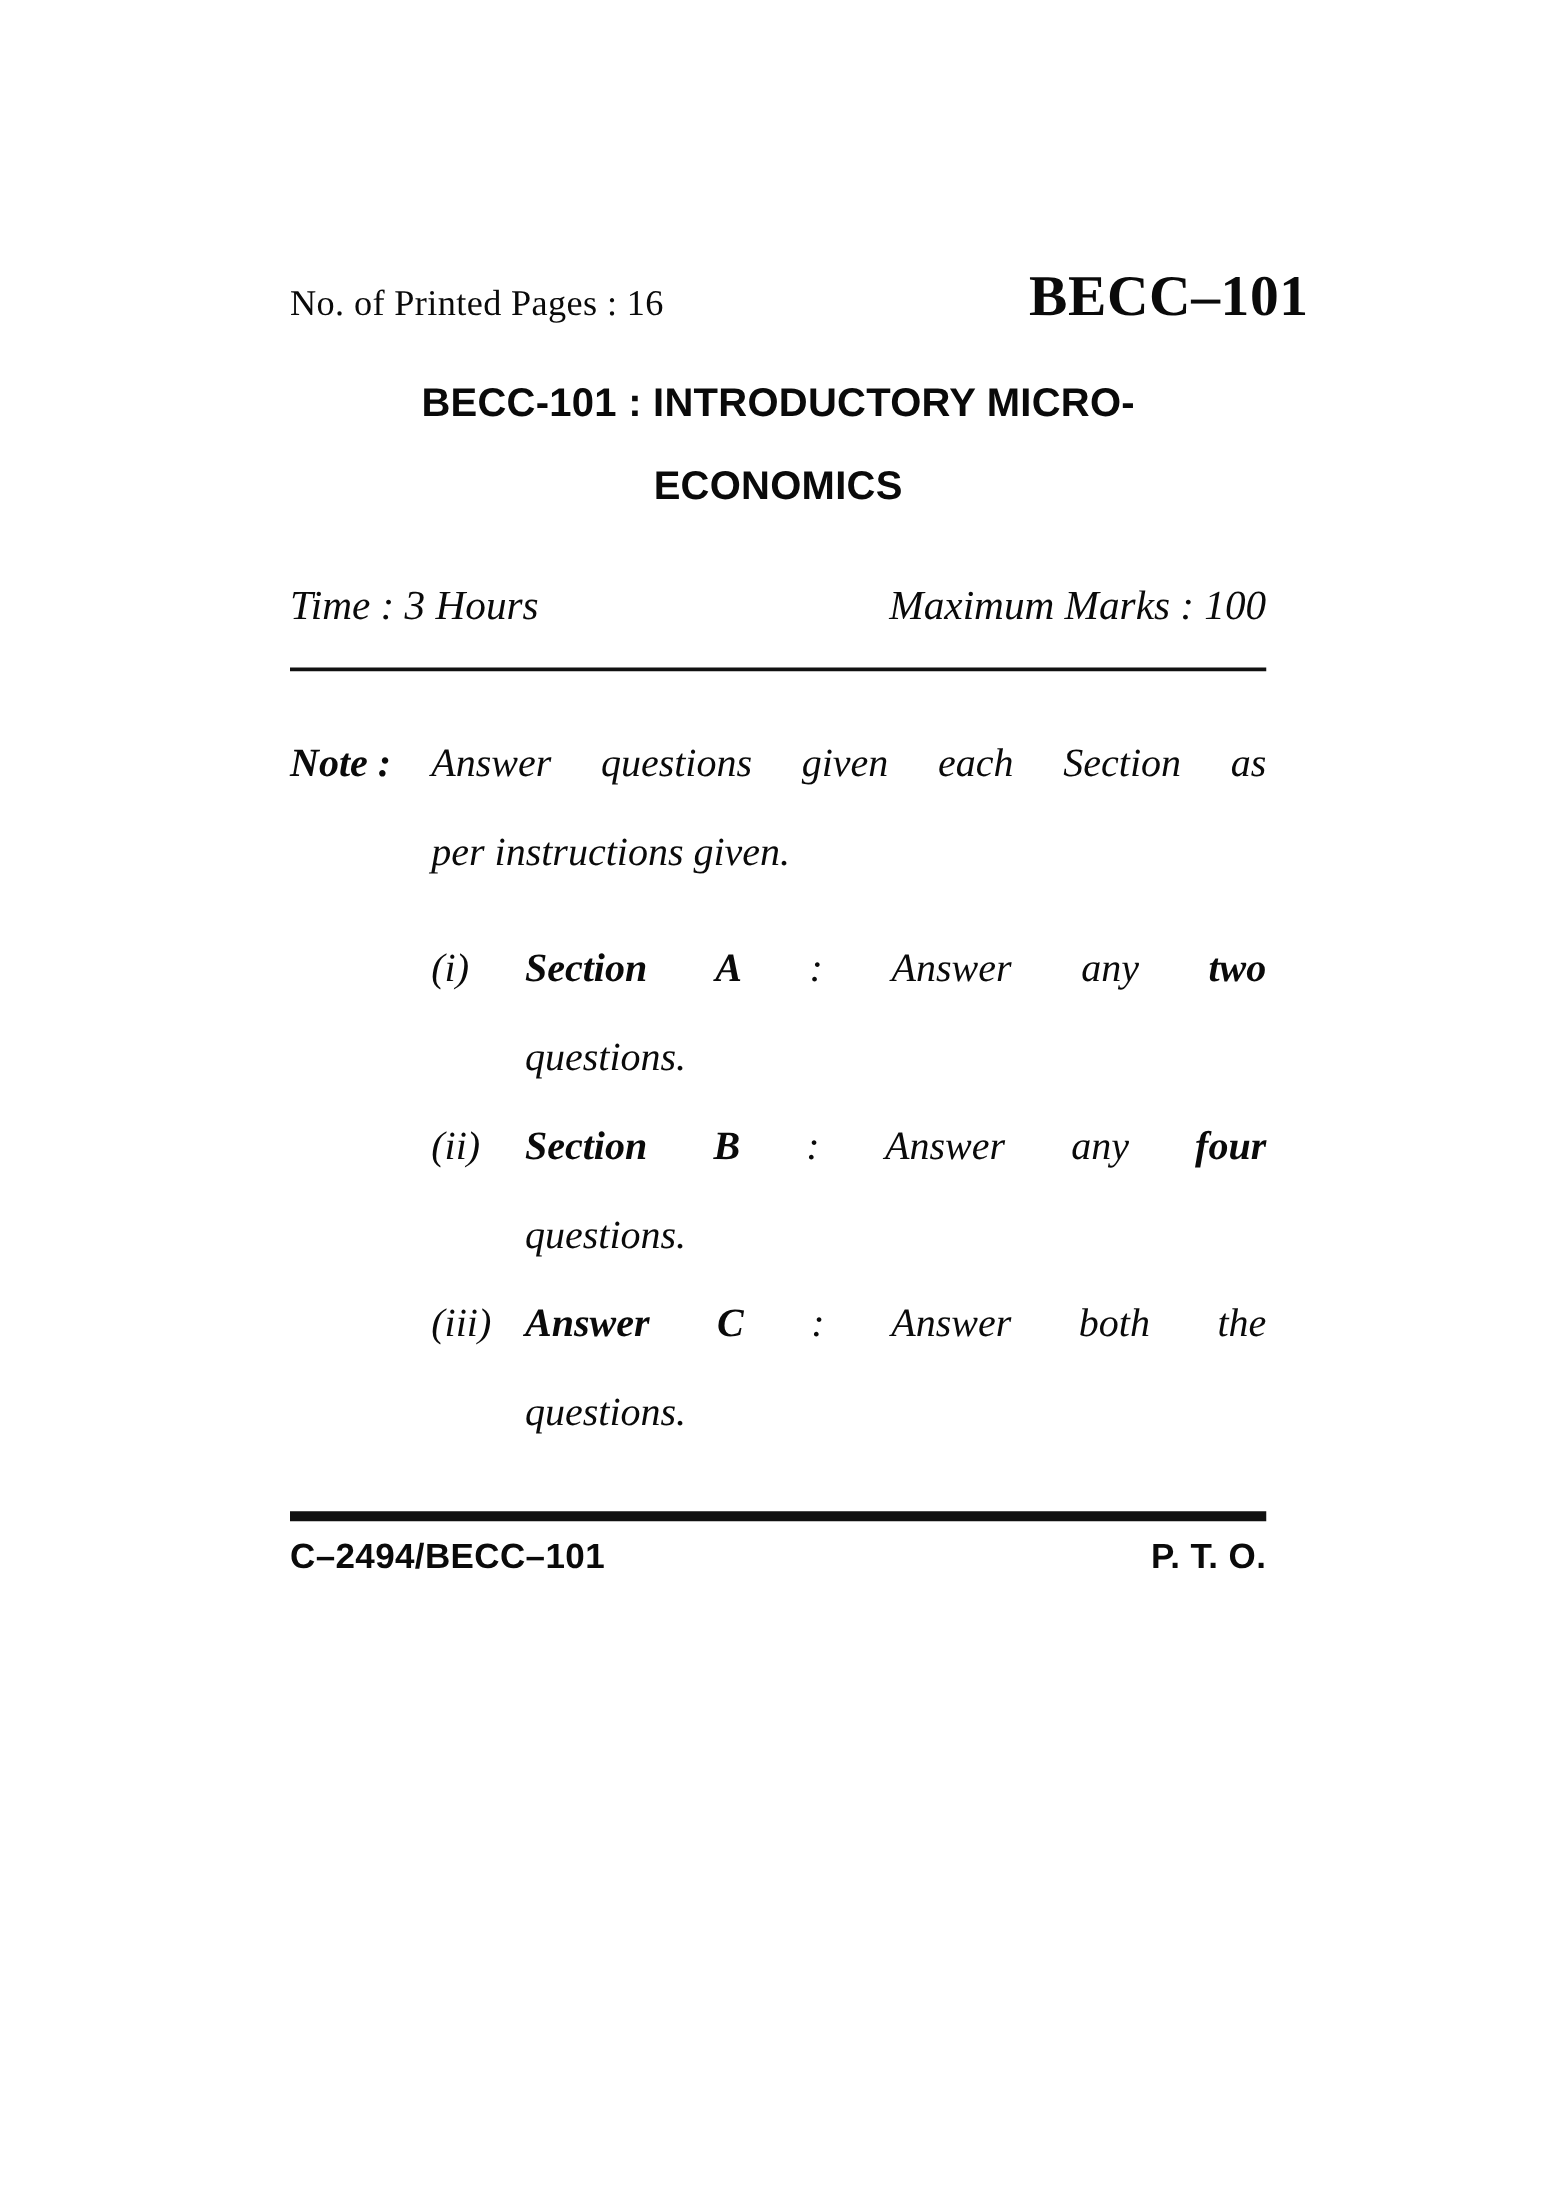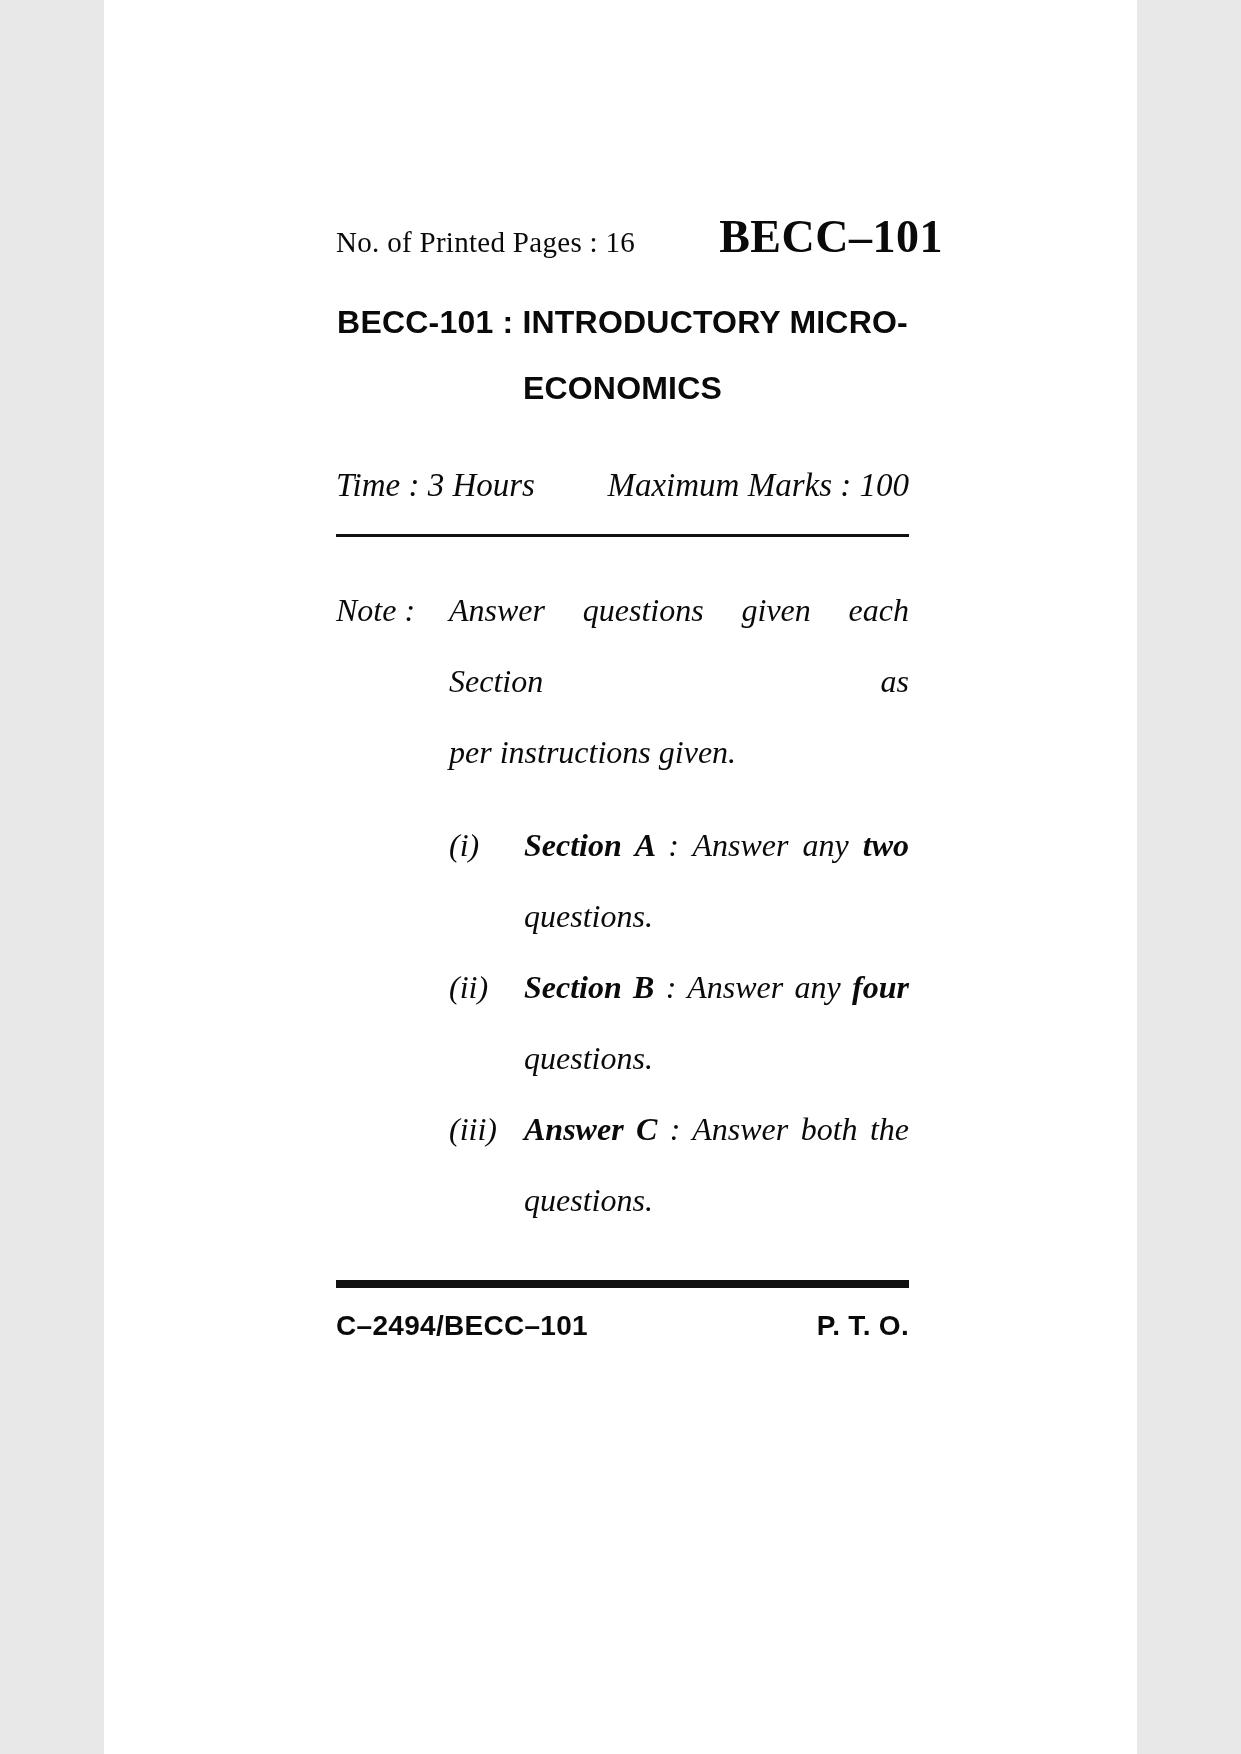--- a/index.html
+++ b/index.html
@@ -1,21 +1,21 @@
 <!DOCTYPE html>
 <html><head>
 <meta charset="utf-8">
 <style>
   * { margin: 0; padding: 0; box-sizing: border-box; }
   html, body { background: #e8e8e8; }
   body { font-family: "Liberation Serif", "DejaVu Serif", serif; color: #0a0a0a; }
 
   .page {
     position: relative;
-    width: 1033px;
+    width: 1241px;
     height: 1754px;
     margin: 0 auto;
     background: #ffffff;
     overflow: hidden;
   }
 
   .content {
     padding: 210px 228px 0 232px; 
   }
 
@@ -74,40 +74,40 @@
   .note-section {
     margin-top: 38px;
     font-style: italic;
     font-size: 32px;
     line-height: 71px;
   }
   .note-head { display: flex; }
   .note-label {
     width: 113px;
     flex: 0 0 113px;
-    font-weight: normal;
+    font-weight: bold;
   }
   .note-body { flex: 1; }
   .just { text-align: justify; text-align-last: justify; }
   .bi { font-weight: bold; }
 
   .note-list { margin-left: 113px; margin-top: 22px; }
   .note-item { display: flex; }
   .item-marker { width: 75px; flex: 0 0 75px; }
   .item-text { flex: 1; }
 
   
   .double-rule {
     margin-top: 44px;
     height: 5px;
     border-top: 3px solid #111;
     border-bottom: 5px solid #111;
   }
   .footer-row {
-    margin-top: 22px;
+    margin-top: 12px;
     display: flex;
     justify-content: space-between;
     font-family: "Liberation Sans", "DejaVu Sans", sans-serif;
     font-weight: bold;
     font-size: 28px;
     letter-spacing: .3px;
   }
 </style>
 </head>
 <body>

